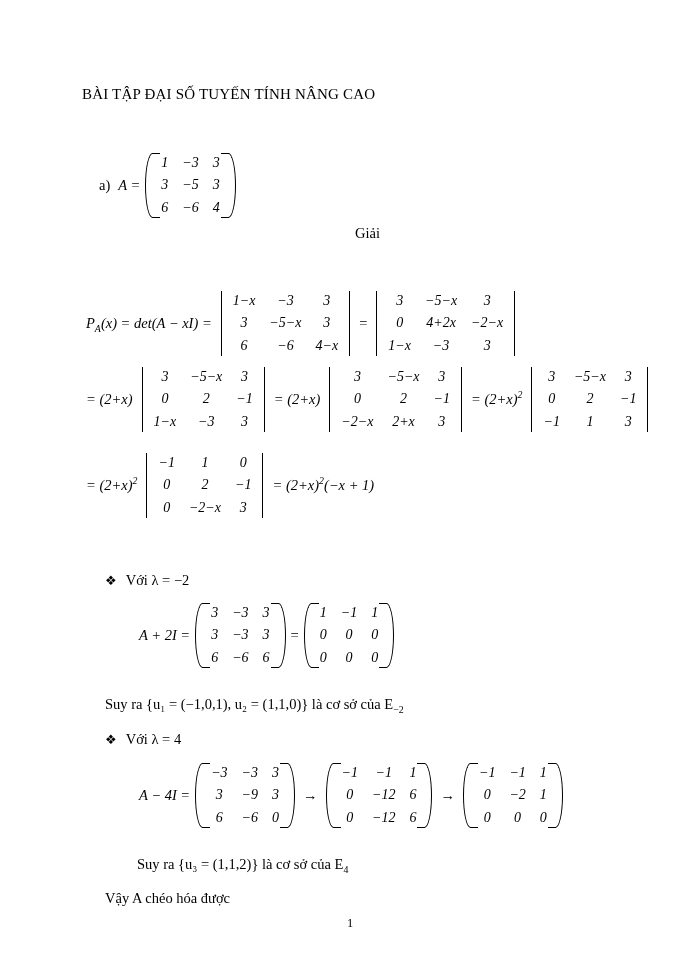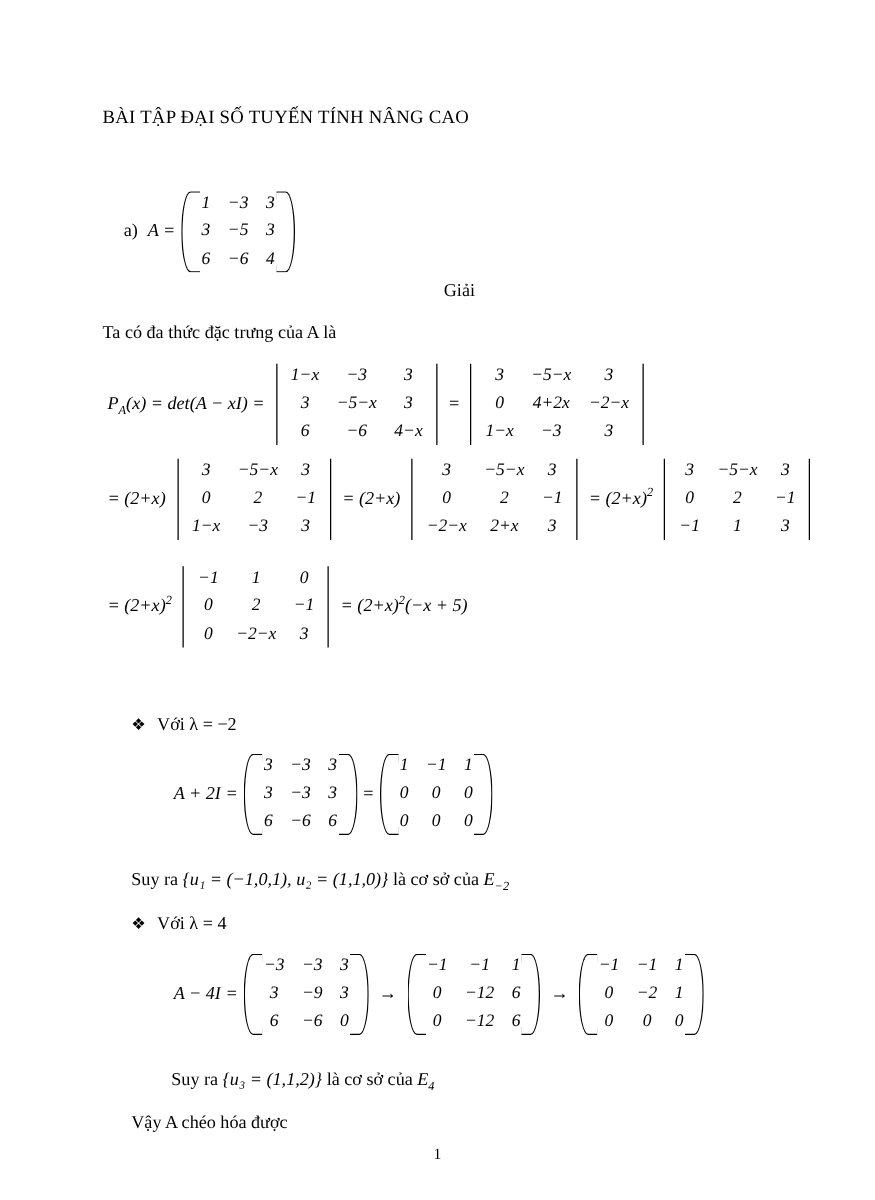--- a/index.html
+++ b/index.html
@@ -45,21 +45,21 @@
   }
   sub.sb {
     font-size: 0.68em;
     vertical-align: sub;
     line-height: 0;
   }
   .giai {
     left: 355px; top: 225px;
     font-size: 14.5px;
   }
-  .ital { font-style: italic; }
+  .ital { }
 
   
   .mrow {
     position: absolute;
     display: flex;
     align-items: center;
     white-space: nowrap;
   }
   .mtx {
     display: inline-flex;
@@ -160,21 +160,20 @@
             <span class="c">−6</span>
             <span class="c">4</span>
           </span>
       </span>
       <span class="par-r"></span>
     </span>
   </div>
 
   <div class="line giai">Giải</div>
 
-  <div class="txt" style="left:82px; top:258px;">Ta có đa thức đặc trưng của A là</div>
 
   <div class="mrow" style="left:82px; top:290px;">
     <span class="lead"><span>P</span><sub class="sb">A</sub><span>(x) = det(A − xI) =</span></span>
     <span class="mtx">
       <span class="bar-l"></span>
       <span class="body">
         <span class="r">
             <span class="c">1−x</span>
             <span class="c">−3</span>
             <span class="c">3</span>
@@ -301,21 +300,21 @@
             <span class="c">−1</span>
           </span>
         <span class="r">
             <span class="c">0</span>
             <span class="c">−2−x</span>
             <span class="c">3</span>
           </span>
       </span>
       <span class="bar-r"></span>
     </span>
-    <span class="lead"><span>= (2+x)</span><sup class="sup2">2</sup><span>(−x + 5)</span></span>
+    <span class="lead"><span>= (2+x)</span><sup class="sup2">2</sup><span>(−x + 1)</span></span>
   </div>
 
 
   <div class="txt" style="left:105px; top:572px;">
     <span class="bullet">❖</span><span>Với λ = −2</span>
   </div>
 
   <div class="mrow" style="left:135px; top:602px;">
     <span class="lead">A + 2I =</span>
     <span class="mtx">

